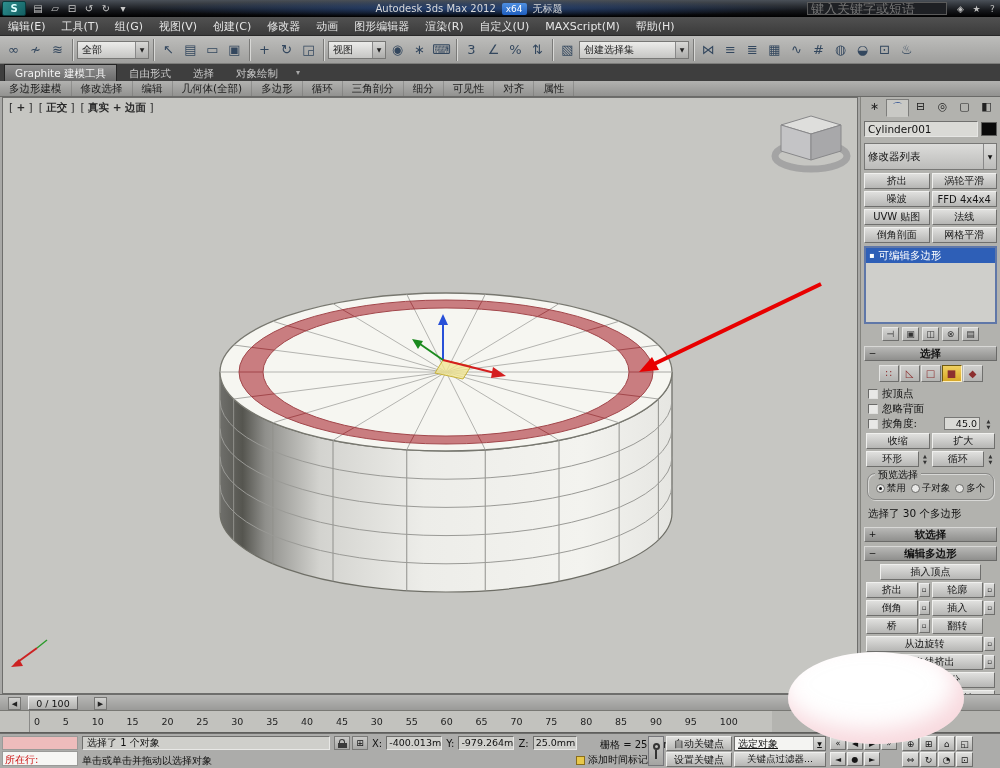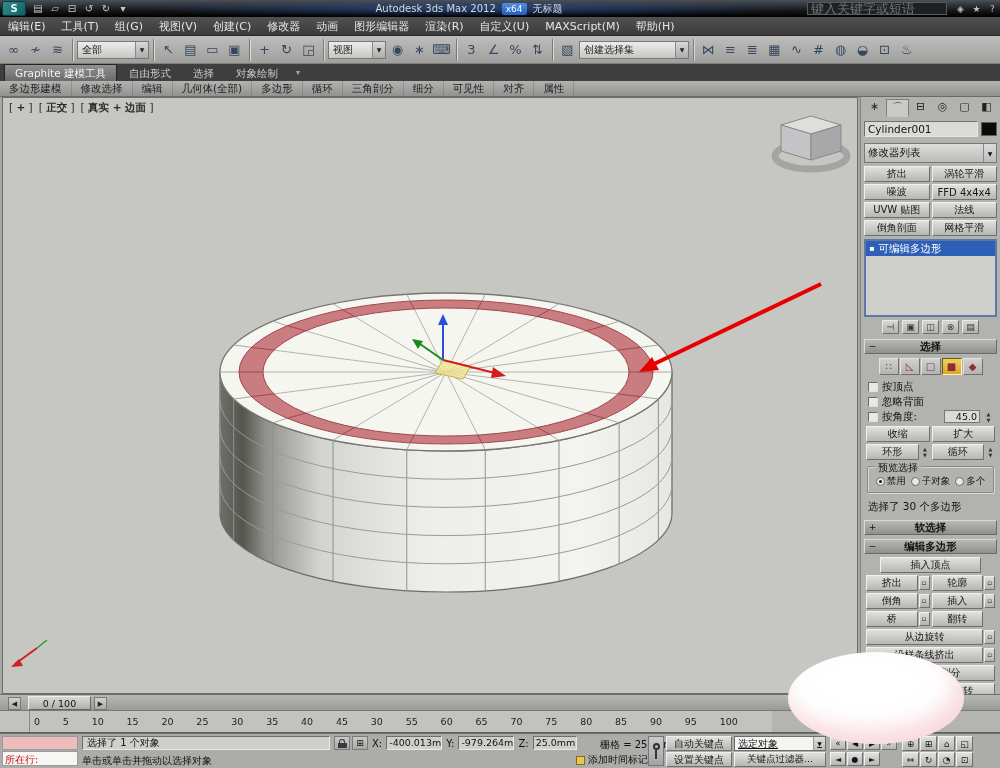--- a/index.html
+++ b/index.html
@@ -44,21 +44,21 @@
 .vp-label span::after{content:" ]";font-weight:normal;}
 
 
 .command-panel{position:absolute;left:860px;top:97px;width:140px;height:636px;background:#b2b2ae;border-left:1px solid #84847f;padding:2px 3px;}
 .panel-tabs{display:flex;height:18px;gap:1px;margin-bottom:3px;}
 .ptab{flex:1;text-align:center;line-height:16px;font-size:11px;color:#222;}
 .ptab.active{background:#c9c9c5;border:1px solid #7e7e7c;border-bottom-color:#c9c9c5;color:#123a8a;}
 .name-row{display:flex;height:17px;gap:3px;margin-bottom:6px;align-items:center;}
 .name-field{flex:1;height:16px;background:#dadad6;border:1px solid;border-color:#70706e #e6e6e4 #e6e6e4 #70706e;font-size:10.5px;padding:0 3px;line-height:14px;}
 .color-swatch{width:16px;height:14px;background:#0a0a0a;border:1px solid #5e5e5c;}
-.modlist-row{display:flex;height:20px;margin-bottom:3px;background:linear-gradient(#dcdcda,#bcbcba);border:1px solid #787876;font-size:10.5px;align-items:center;padding-left:3px;}
+.modlist-row{display:flex;height:27px;margin-bottom:3px;background:linear-gradient(#dcdcda,#bcbcba);border:1px solid #787876;font-size:10.5px;align-items:center;padding-left:3px;}
 .modlist-row .darrow{margin-left:auto;width:13px;height:100%;border-left:1px solid #888;display:flex;align-items:center;justify-content:center;font-size:6px;}
 .btn{background:linear-gradient(#e0e0de,#b6b6b4);border:1px solid;border-color:#f0f0ee #6f6f6d #6f6f6d #f0f0ee;font-size:10px;display:flex;align-items:center;justify-content:center;height:16px;color:#161616;white-space:nowrap;overflow:hidden;}
 .mod-grid{display:grid;grid-template-columns:1fr 1fr;gap:2px;margin-bottom:3px;}
 .stack-box{height:78px;background:#cfcfcb;border:2px solid #5f77a8;margin-bottom:3px;overflow:hidden;}
 .stack-row{height:15px;display:flex;align-items:center;font-size:10.5px;padding:0 3px;gap:4px;color:#111;}
 .stack-row.active{background:#2e5fb7;color:#fff;}
 .sr-icon{font-size:8px;}
 .stack-tools{display:flex;justify-content:center;gap:3px;height:15px;margin-bottom:2px;}
 .sicon{width:17px;height:14px;font-size:9px;display:flex;align-items:center;justify-content:center;background:linear-gradient(#d6d6d4,#b2b2b0);border:1px solid;border-color:#e8e8e6 #6f6f6d #6f6f6d #e8e8e6;color:#333;}
 .rollout-header{height:15px;background:linear-gradient(#b8b8b6,#8f8f8d);border:1px solid;border-color:#d8d8d6 #6a6a68 #6a6a68 #d8d8d6;display:flex;align-items:center;font-weight:bold;font-size:10.5px;position:relative;margin-top:4px;}
@@ -66,40 +66,40 @@
 .rtitle{flex:1;text-align:center;}
 .subobj-row{display:flex;justify-content:center;gap:1px;height:18px;margin:4px 0 3px;}
 .soicon{width:20px;height:17px;display:flex;align-items:center;justify-content:center;color:#8c2f2f;font-size:10px;background:linear-gradient(#cfcfcd,#b4b4b2);border:1px solid;border-color:#e4e4e2 #70706e #70706e #e4e4e2;}
 .soicon.active{background:linear-gradient(#f0d060,#d8a828);border-color:#6f5a10 #fff0c0 #fff0c0 #6f5a10;}
 .check-row{display:flex;align-items:center;gap:4px;height:15px;font-size:10.5px;padding:0 4px;}
 .checkbox{width:10px;height:10px;background:#e8e8e6;border:1px solid;border-color:#6a6a68 #e0e0de #e0e0de #6a6a68;flex:none;}
 .spin-field{width:36px;height:13px;background:#dadad6;border:1px solid #787876;font-size:9.5px;text-align:right;padding-right:2px;line-height:11px;margin-left:auto;}
 .spinner{width:9px;height:13px;display:flex;flex-direction:column;justify-content:center;font-size:5px;line-height:6px;text-align:center;color:#333;}
 .pair-row{display:flex;gap:2px;margin:2px 0;padding:0 2px;align-items:center;}
 .pair-row .btn{flex:1;}
-.groupbox{margin:6px 3px 3px;border:1px solid #8a8a88;box-shadow:inset 1px 1px 0 #d8d8d6,1px 1px 0 #d8d8d6;position:relative;padding:8px 2px 4px;border-radius:2px;}
+.groupbox{margin:6px 3px 3px;border:1px solid #8a8a88;box-shadow:inset 1px 1px 0 #d8d8d6,1px 1px 0 #d8d8d6;position:relative;padding:8px 2px 4px;border-radius:8px;}
 .gtitle{position:absolute;top:-6px;left:7px;background:#b2b2ae;padding:0 3px;font-size:10px;font-weight:normal;}
 .radio-row{display:flex;gap:5px;align-items:center;font-size:9.5px;justify-content:center;}
 .radio-item{display:flex;align-items:center;gap:2px;}
 .radio{width:9px;height:9px;border-radius:50%;background:#e8e8e6;border:1px solid #6a6a68;position:relative;flex:none;}
 .radio-item.active .radio::after{content:"";position:absolute;left:2px;top:2px;width:3px;height:3px;border-radius:50%;background:#111;}
 .sel-status{font-size:10.5px;padding:4px 4px 2px;}
 .ep-insert{margin:3px 16px 2px;}
 .ep-grid{display:grid;grid-template-columns:1fr 1fr;gap:2px;padding:0 2px;}
 .ep-cell{display:flex;gap:1px;align-items:center;}
 .ep-cell .btn{flex:1;}
 .sbtn{width:11px;height:14px;font-size:7px;display:flex;align-items:center;justify-content:center;background:linear-gradient(#dededc,#b4b4b2);border:1px solid;border-color:#eee #6f6f6d #6f6f6d #eee;flex:none;}
 .sbtn:empty{visibility:hidden;}
 .ep-wide{display:flex;gap:1px;margin:2px 2px;align-items:center;}
 .ep-wide .btn{flex:1;}
 
 
 .time-slider{position:absolute;left:0;top:694px;width:1000px;height:17px;background:linear-gradient(#b8b8b6,#9a9a98);border-top:1px solid #6e6e6c;border-bottom:1px solid #787874;z-index:10;}
 .ts-arrow{position:absolute;top:2px;width:13px;height:13px;font-size:7px;display:flex;align-items:center;justify-content:center;background:linear-gradient(#d2d2d0,#aaaaa8);border:1px solid #77757;border:1px solid #777775;color:#222;}
-.ts-handle{position:absolute;left:28px;top:1px;width:63px;height:14px;background:linear-gradient(#d8d8d6,#b0b0ae);border:1px solid;border-color:#eee #666 #666 #eee;font-size:9.5px;display:flex;align-items:center;justify-content:center;}
+.ts-handle{position:absolute;left:28px;top:1px;width:50px;height:14px;background:linear-gradient(#d8d8d6,#b0b0ae);border:1px solid;border-color:#eee #666 #666 #eee;font-size:9.5px;display:flex;align-items:center;justify-content:center;}
 .track-bar{position:absolute;left:0;top:711px;width:1000px;height:22px;background:#c2c2be;border-bottom:1px solid #5e5e5c;z-index:10;}
 .tb-left{position:absolute;left:0;top:0;width:30px;height:100%;border-right:1px solid #8a8a88;}
 .ticks{position:absolute;left:34px;top:5px;width:704px;display:flex;justify-content:space-between;font-size:9.5px;color:#222;}
 .track-end{position:absolute;left:772px;top:0;right:0;height:100%;background:#b4b4b0;}
 
 
 .status-bar{position:absolute;left:0;top:733px;width:1000px;height:35px;background:#acacaa;border-top:1px solid #6e6e6c;font-size:10.5px;z-index:10;}
 .sunken{background:#cfcfcb;border:1px solid;border-color:#6e6e6c #e8e8e6 #e8e8e6 #6e6e6c;}
 .ml1{position:absolute;left:2px;top:2px;width:76px;height:14px;background:#eebcbc;border:1px solid #9a9a98;}
 .ml2{position:absolute;left:2px;top:17px;width:76px;height:15px;background:#f6f6f4;color:#cc1111;padding:1px 2px;border:1px solid #9a9a98;font-size:10px;}

